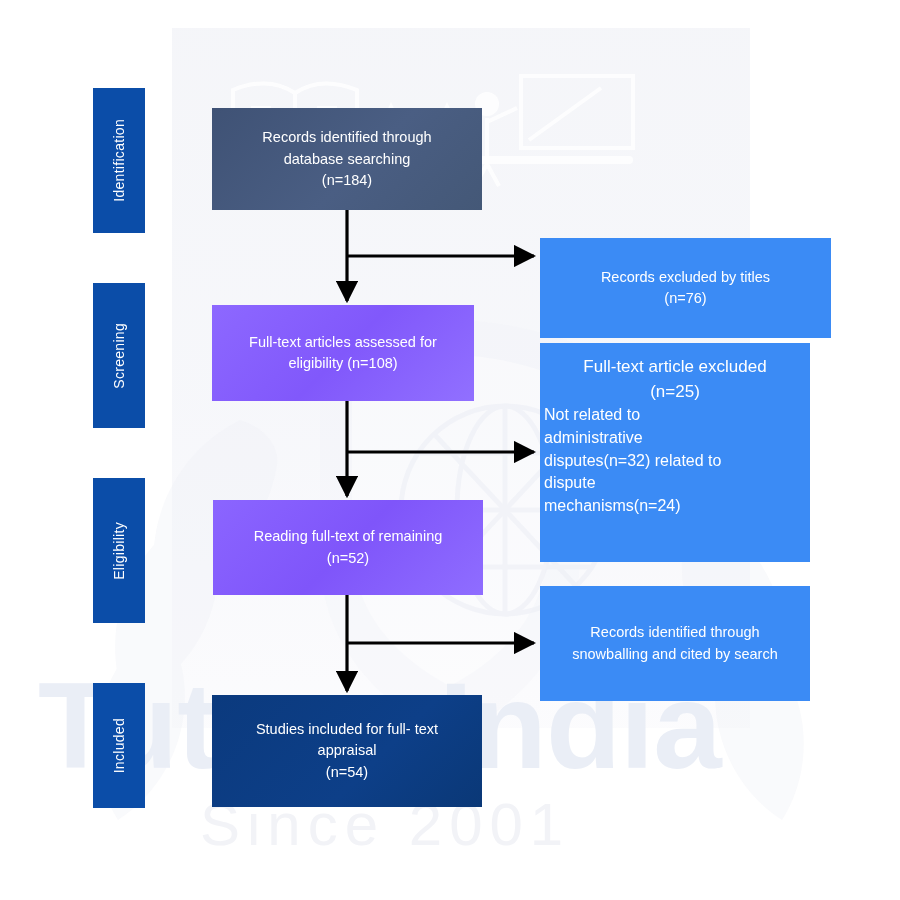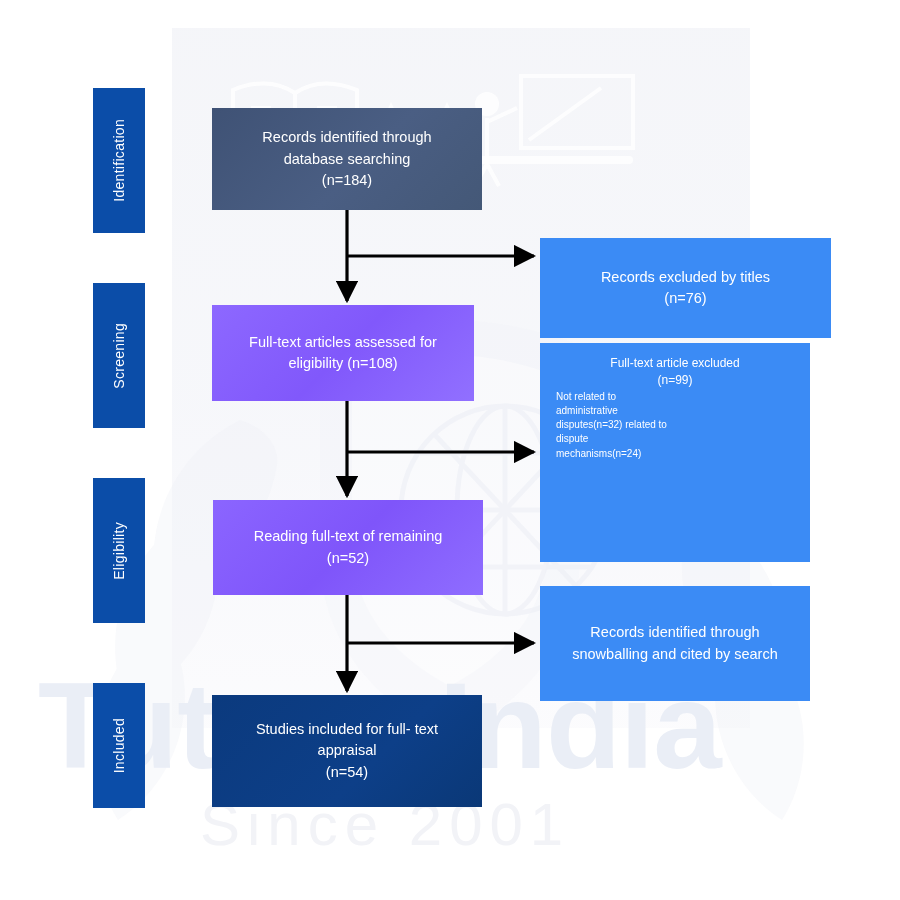--- a/index.html
+++ b/index.html
@@ -141,29 +141,29 @@
     display: block;
     padding: 12px 0 10px 0;
   }
   #box-snowballing {
     left: 540px; top: 586px; width: 270px; height: 115px;
     background: #3b8bf5;
   }
 
   .ex-head {
     text-align: center;
-    font-size: 12px;
+    font-size: 17px;
     line-height: 1.45;
     padding: 0 14px;
   }
   .ex-body {
     text-align: left;
-    font-size: 10px;
+    font-size: 16px;
     line-height: 1.42;
-    padding: 0 10px 0 16px;
+    padding: 0 10px 0 4px;
   }
 
   
   #connectors {
     position: absolute;
     left: 0; top: 0;
     width: 900px; height: 900px;
     overflow: visible;
   }
 </style>
@@ -290,21 +290,21 @@
   <div class="box" id="box-excluded-titles">
     <div class="lines">
       <div>Records excluded by titles</div>
       <div>(n=76)</div>
     </div>
   </div>
 
   <div class="box" id="box-fulltext-excluded">
     <div class="ex-head">
       <div>Full-text article excluded</div>
-      <div>(n=99)</div>
+      <div>(n=25)</div>
     </div>
     <div class="ex-body">
       <div>Not related to</div>
       <div>administrative</div>
       <div>disputes(n=32) related to</div>
       <div>dispute</div>
       <div>mechanisms(n=24)</div>
     </div>
   </div>
 

